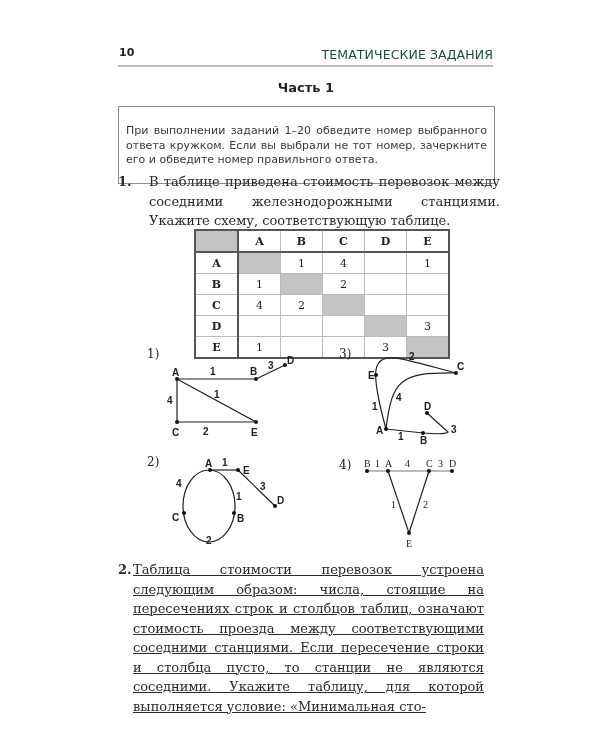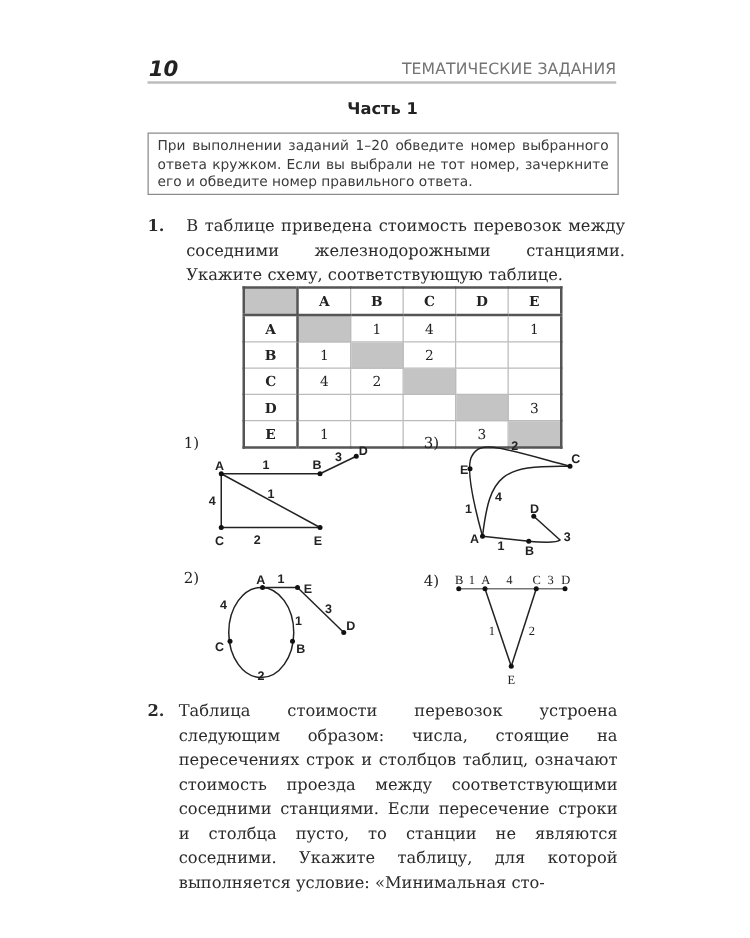--- a/index.html
+++ b/index.html
@@ -3,27 +3,27 @@
   <meta charset="utf-8">
   <style>
     html, body { margin: 0; padding: 0; }
     body {
       width: 600px; height: 750px; background: #ffffff; position: relative; overflow: hidden;
       color: #2b2b2b;
     }
     .abs { position: absolute; }
     .sans { font-family: "DejaVu Sans", "Liberation Sans", sans-serif; }
     .serif { font-family: "DejaVu Serif", "Liberation Serif", serif; }
-    .page-number { left: 119px; top: 46px; font-size: 17px; font-weight: bold; color: #222; font-style: italic; }
-    .running-head { right: 107px; top: 47px; font-size: 12.5px; color: #737373; letter-spacing: 0.1px; }
+    .page-number { left: 119px; top: 46px; font-size: 11px; font-weight: bold; color: #222; }
+    .running-head { right: 107px; top: 47px; font-size: 12.5px; color: #14532d; letter-spacing: 0.1px; }
     .head-rule { left: 118px; top: 65px; width: 375px; height: 2px; background: #bdbdbd; }
     .part-title { left: 0; width: 612px; top: 80px; text-align: center; font-size: 13px; font-weight: bold; color: #222; }
     .notice-box {
       left: 118px; top: 106px; width: 361px; height: 42px; border: 1px solid #8c8c8c;
-      padding: 3px 7px; font-size: 11px; line-height: 14.5px; color: #3a3a3a; text-align: justify;
+      padding: 17px 7px; font-size: 11px; line-height: 14.5px; color: #3a3a3a; text-align: justify;
     }
     .task { font-size: 13px; line-height: 19.5px; color: #2a2a2a; }
     .task-num { font-weight: bold; }
     .task-text { text-align: justify; text-align-last: left; }
     table.costs {
       position: absolute; left: 194px; top: 229px; border-collapse: collapse;
       font-family: "DejaVu Serif", "Liberation Serif", serif; font-size: 11px;
     }
     table.costs td {
       width: 41px; height: 20px; padding: 0; text-align: center; border: 1px solid #bbbbbb; color: #222;
@@ -195,14 +195,14 @@
   <text class="s" x="406" y="547">E</text>
   <text class="s" x="375" y="467">1</text>
   <text class="s" x="405" y="467">4</text>
   <text class="s" x="438" y="467">3</text>
   <text class="s" x="391" y="508">1</text>
   <text class="s" x="423" y="508">2</text>
 </svg>
 
 <div class="abs serif task" style="left:118px; top:560px; width:376px;">
   <span class="abs task-num" style="left:0; top:0;">2.</span>
-  <div class="task-text" style="margin-left:25px; width:351px;">Таблица стоимости перевозок устроена следующим образом: числа, стоящие на пересечениях строк и столбцов таблиц, означают стоимость проезда меж­ду соответствующими соседними станциями. Если пересечение строки и столбца пусто, то станции не являются соседними. Укажите таблицу, для которой выполняется условие: «Минимальная сто-</div>
+  <div class="task-text" style="margin-left:15px; width:351px;text-decoration:underline;">Таблица стоимости перевозок устроена следующим образом: числа, стоящие на пересечениях строк и столбцов таблиц, означают стоимость проезда меж­ду соответствующими соседними станциями. Если пересечение строки и столбца пусто, то станции не являются соседними. Укажите таблицу, для которой выполняется условие: «Минимальная сто-</div>
 </div>
 
 </body></html>

